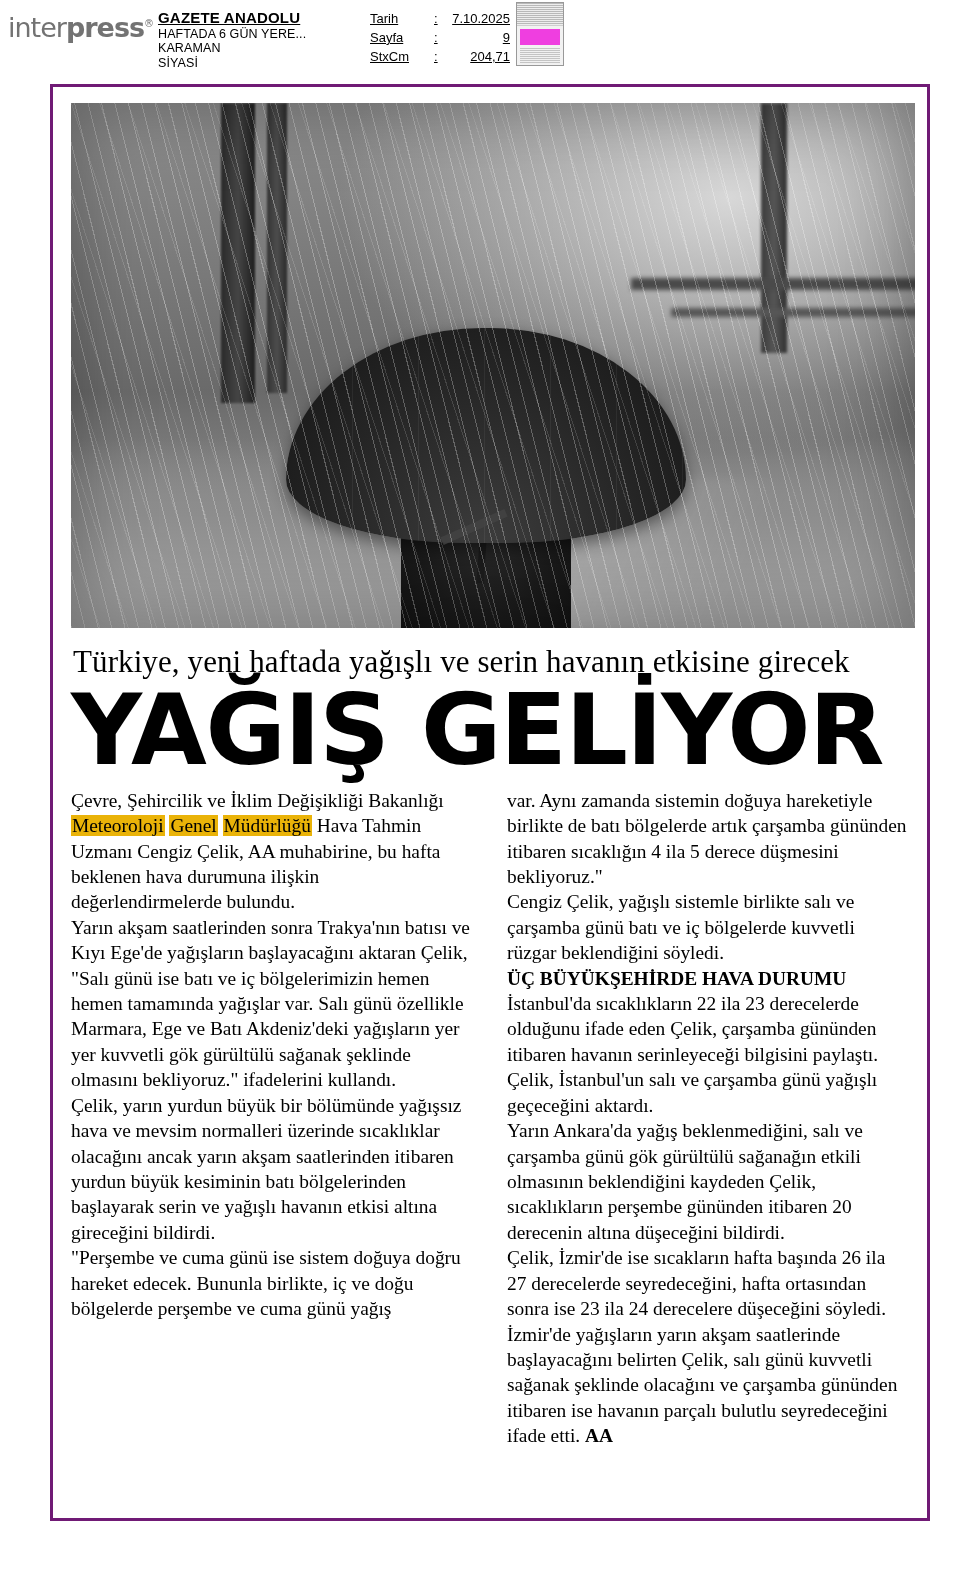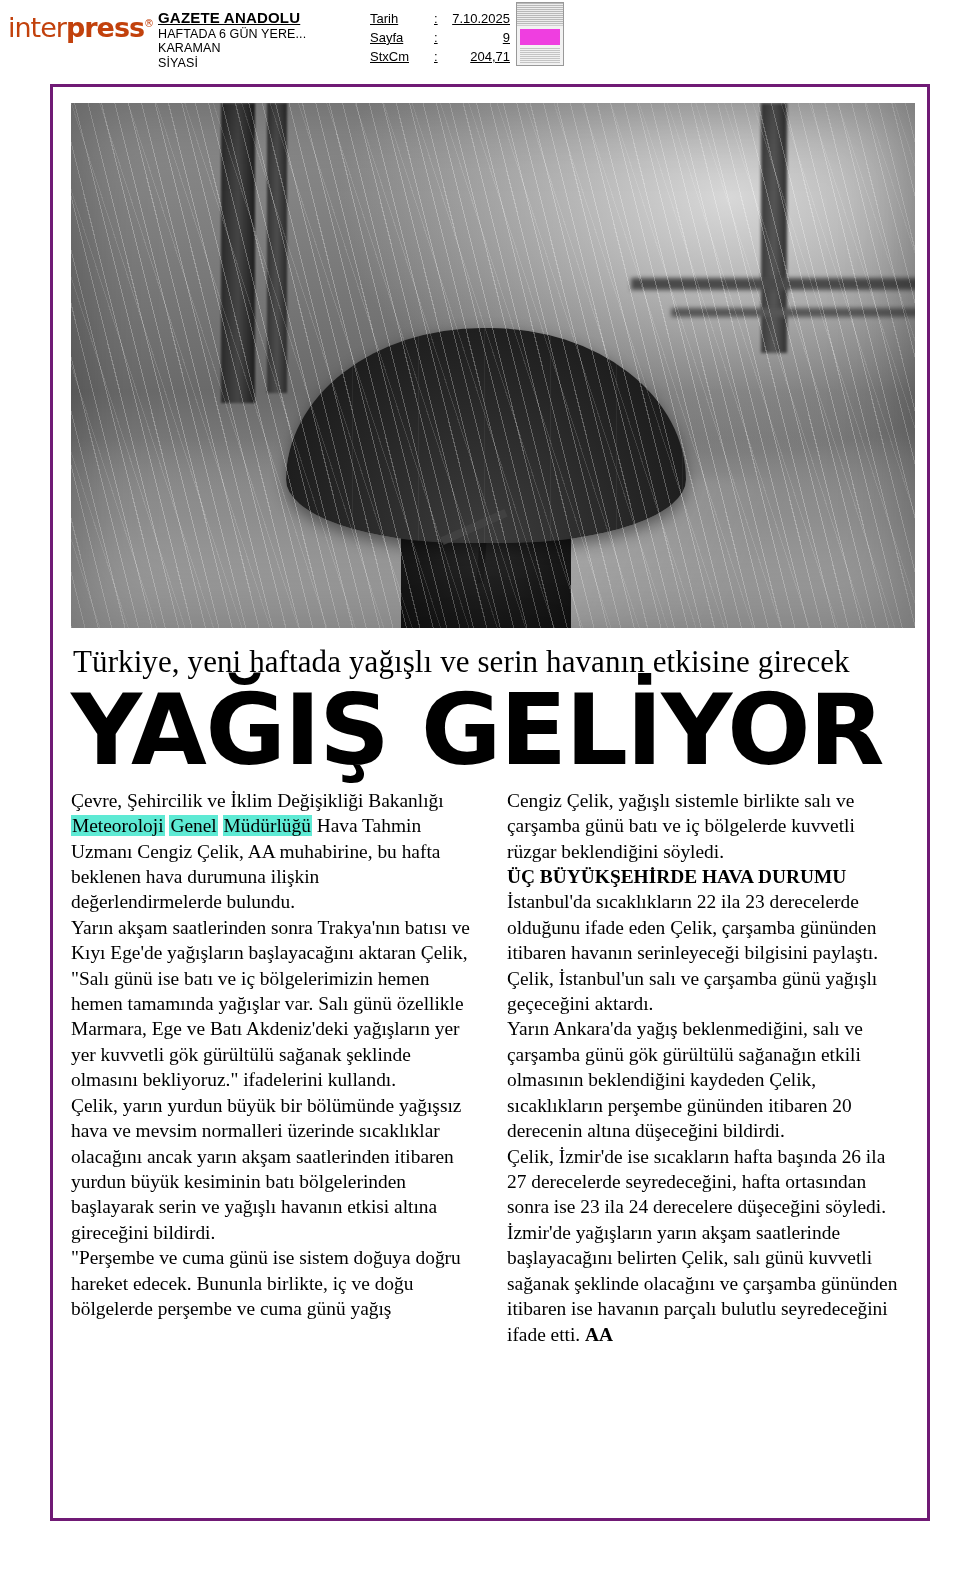--- a/index.html
+++ b/index.html
@@ -25,21 +25,21 @@
     align-items: flex-start;
   }
   .brand {
     width: 150px;
     padding-left: 8px;
     padding-top: 6px;
     font-family: "DejaVu Sans", sans-serif;
     font-size: 27px;
     font-weight: bold;
     letter-spacing: -1px;
-    color: #c2410c;
+    color: #737373;
     white-space: nowrap;
   }
   .brand .inter { font-weight: normal; }
   .brand .press { font-weight: bold; }
   .brand .reg {
     font-size: 10px;
     vertical-align: super;
     font-weight: normal;
   }
 
@@ -235,21 +235,21 @@
   }
   .col {
     width: 405px;
     font-family: "Liberation Serif", serif;
     font-size: 19.4px;
     line-height: 1.31;
     text-align: left;
   }
   .col p { margin: 0; }
   .hl {
-    background: #5eead4;
+    background: #eab308;
     padding: 0 1px;
   }
   .b { font-weight: bold; }
 </style>
 </head>
 <body>
 
 <div class="clip-header">
 
   <div class="brand">
@@ -312,20 +312,21 @@
     <div class="headline">YAĞIŞ GELİYOR</div>
 
     <div class="columns">
       <div class="col" id="col-left">
           <p><span>Çevre, Şehircilik ve İklim Değişikliği Bakanlığı </span><span class="hl">Meteoroloji</span><span> </span><span class="hl">Genel</span><span> </span><span class="hl">Müdürlüğü</span><span> Hava Tahmin Uzmanı Cengiz Çelik, AA muhabirine, bu hafta beklenen hava durumuna ilişkin değerlendirmelerde bulundu.</span></p>
           <p>Yarın akşam saatlerinden sonra Trakya'nın batısı ve Kıyı Ege'de yağışların başlayacağını aktaran Çelik, "Salı günü ise batı ve iç bölgelerimizin hemen hemen tamamında yağışlar var. Salı günü özellikle Marmara, Ege ve Batı Akdeniz'deki yağışların yer yer kuvvetli gök gürültülü sağanak şeklinde olmasını bekliyoruz." ifadelerini kullandı.</p>
           <p>Çelik, yarın yurdun büyük bir bölümünde yağışsız hava ve mevsim normalleri üzerinde sıcaklıklar olacağını ancak yarın akşam saatlerinden itibaren yurdun büyük kesiminin batı bölgelerinden başlayarak serin ve yağışlı havanın etkisi altına gireceğini bildirdi.</p>
           <p>"Perşembe ve cuma günü ise sistem doğuya doğru hareket edecek. Bununla birlikte, iç ve doğu bölgelerde perşembe ve cuma günü yağış</p>
         </div>
       <div class="col" id="col-right">
+          <p>var. Aynı zamanda sistemin doğuya hareketiyle birlikte de batı bölgelerde artık çarşamba gününden itibaren sıcaklığın 4 ila 5 derece düşmesini bekliyoruz."</p>
           <p>Cengiz Çelik, yağışlı sistemle birlikte salı ve çarşamba günü batı ve iç bölgelerde kuvvetli rüzgar beklendiğini söyledi.</p>
           <p class="b">ÜÇ BÜYÜKŞEHİRDE HAVA DURUMU</p>
           <p>İstanbul'da sıcaklıkların 22 ila 23 derecelerde olduğunu ifade eden Çelik, çarşamba gününden itibaren havanın serinleyeceği bilgisini paylaştı.</p>
           <p>Çelik, İstanbul'un salı ve çarşamba günü yağışlı geçeceğini aktardı.</p>
           <p>Yarın Ankara'da yağış beklenmediğini, salı ve çarşamba günü gök gürültülü sağanağın etkili olmasının beklendiğini kaydeden Çelik, sıcaklıkların perşembe gününden itibaren 20 derecenin altına düşeceğini bildirdi.</p>
           <p>Çelik, İzmir'de ise sıcakların hafta başında 26 ila 27 derecelerde seyredeceğini, hafta ortasından sonra ise 23 ila 24 derecelere düşeceğini söyledi.</p>
           <p><span>İzmir'de yağışların yarın akşam saatlerinde başlayacağını belirten Çelik, salı günü kuvvetli sağanak şeklinde olacağını ve çarşamba gününden itibaren ise havanın parçalı bulutlu seyredeceğini ifade etti. </span><span class="b">AA</span></p>
         </div>
     </div>
 

